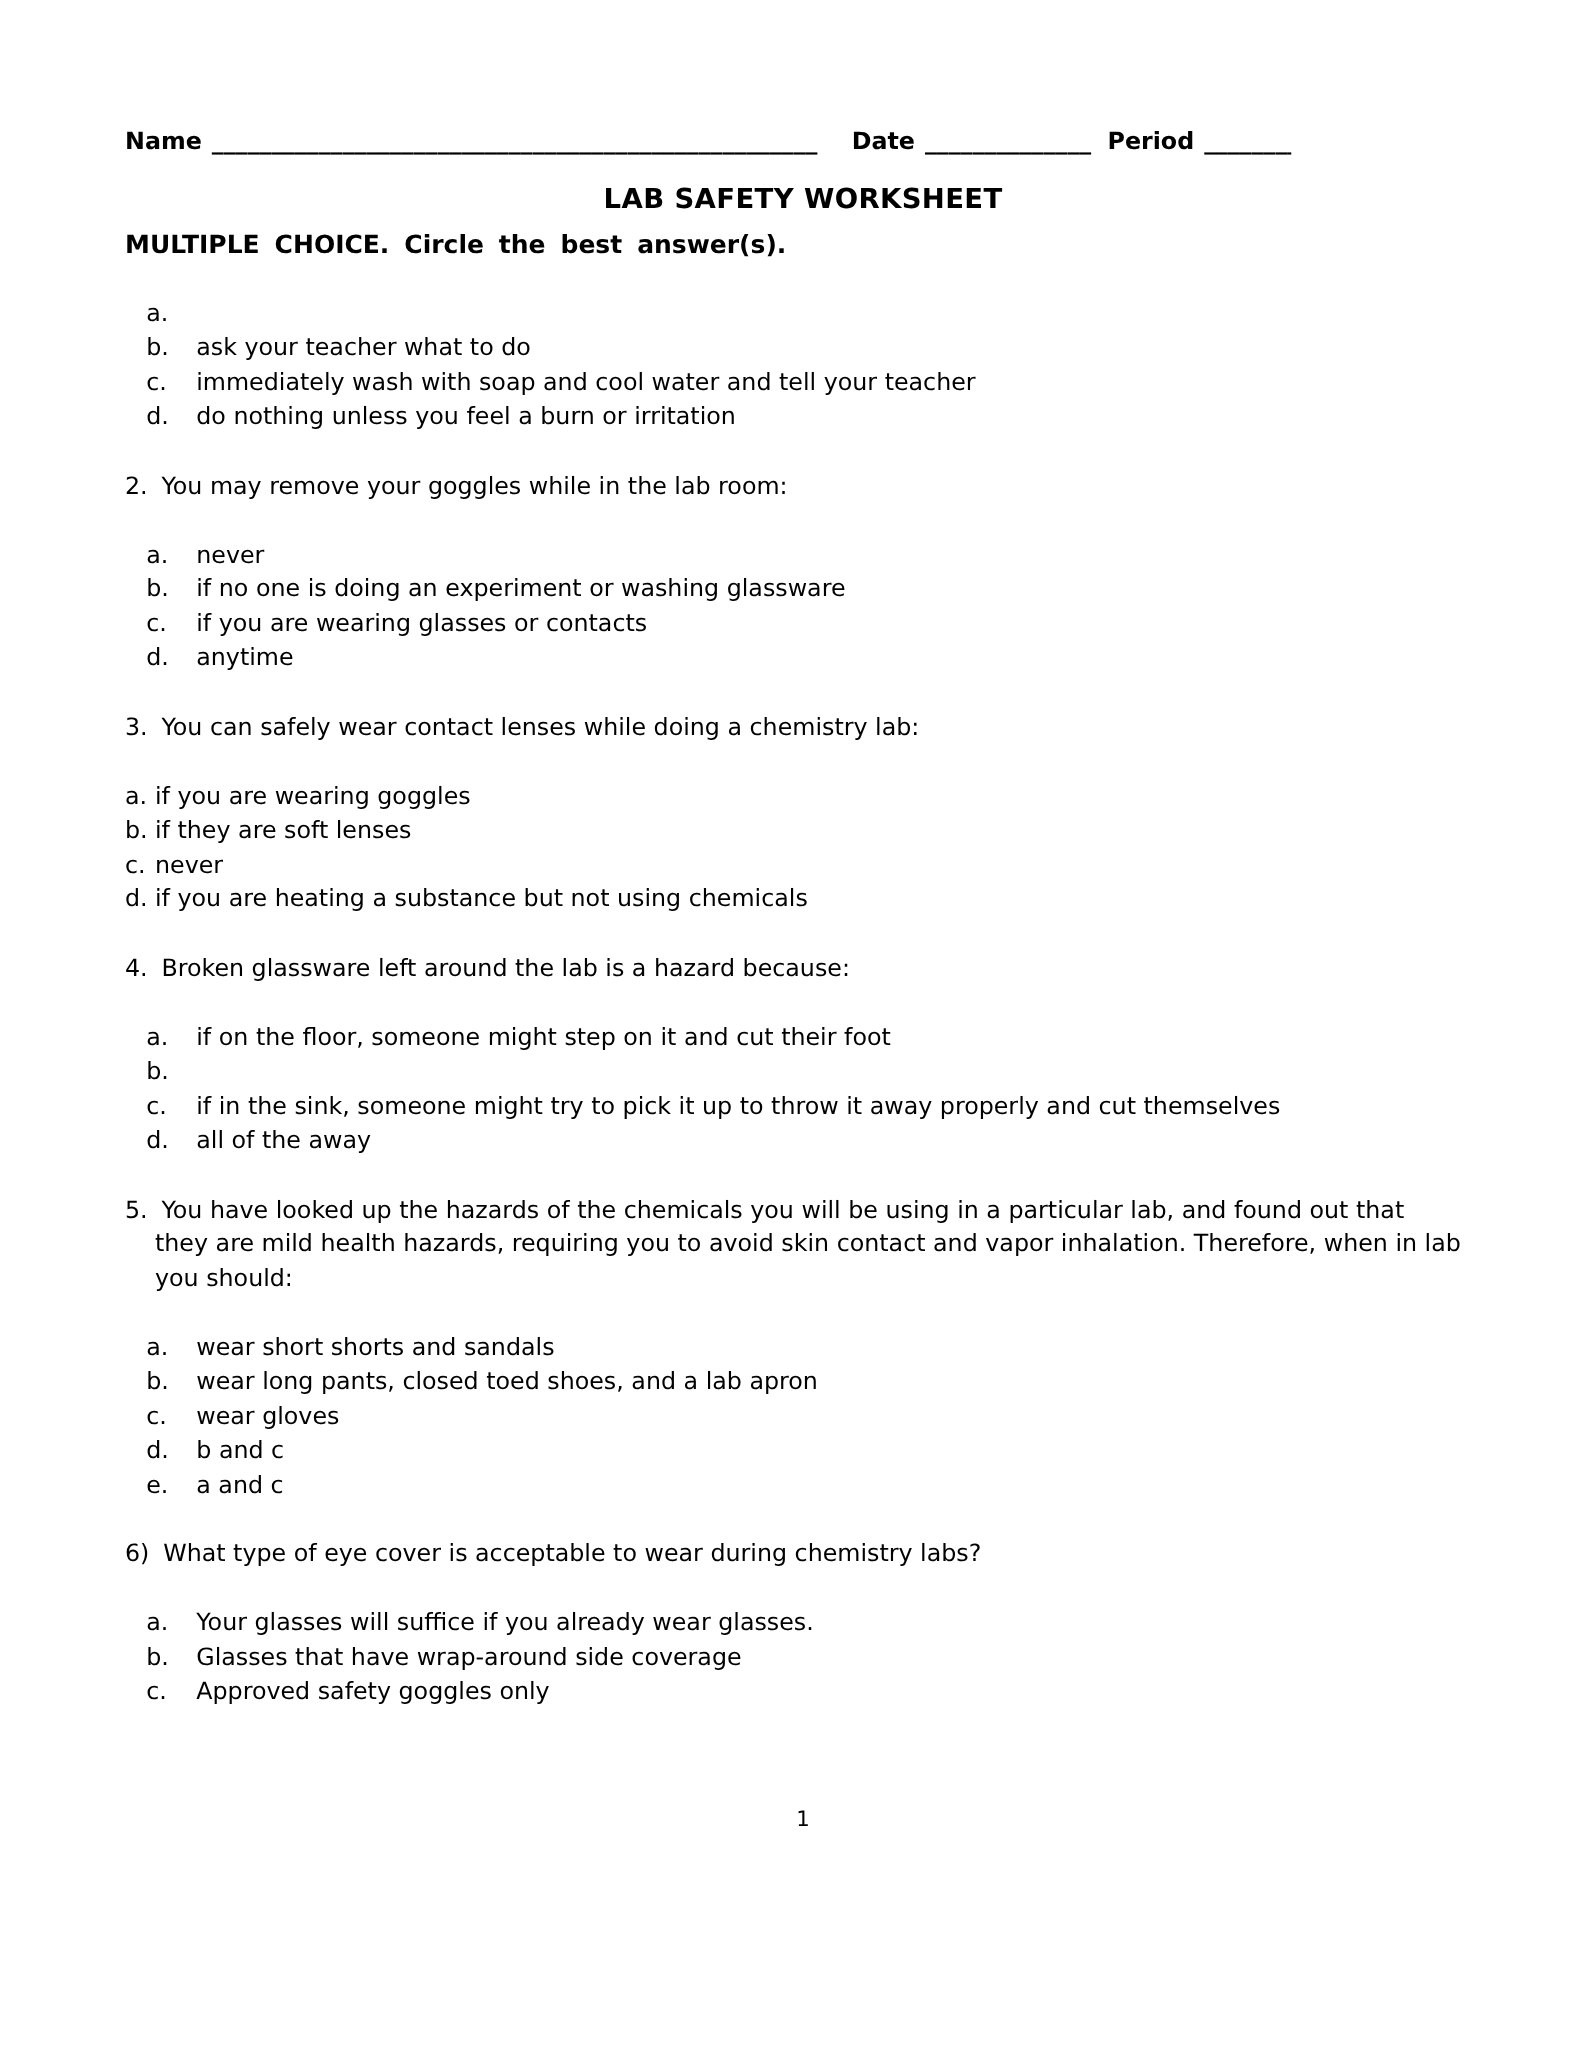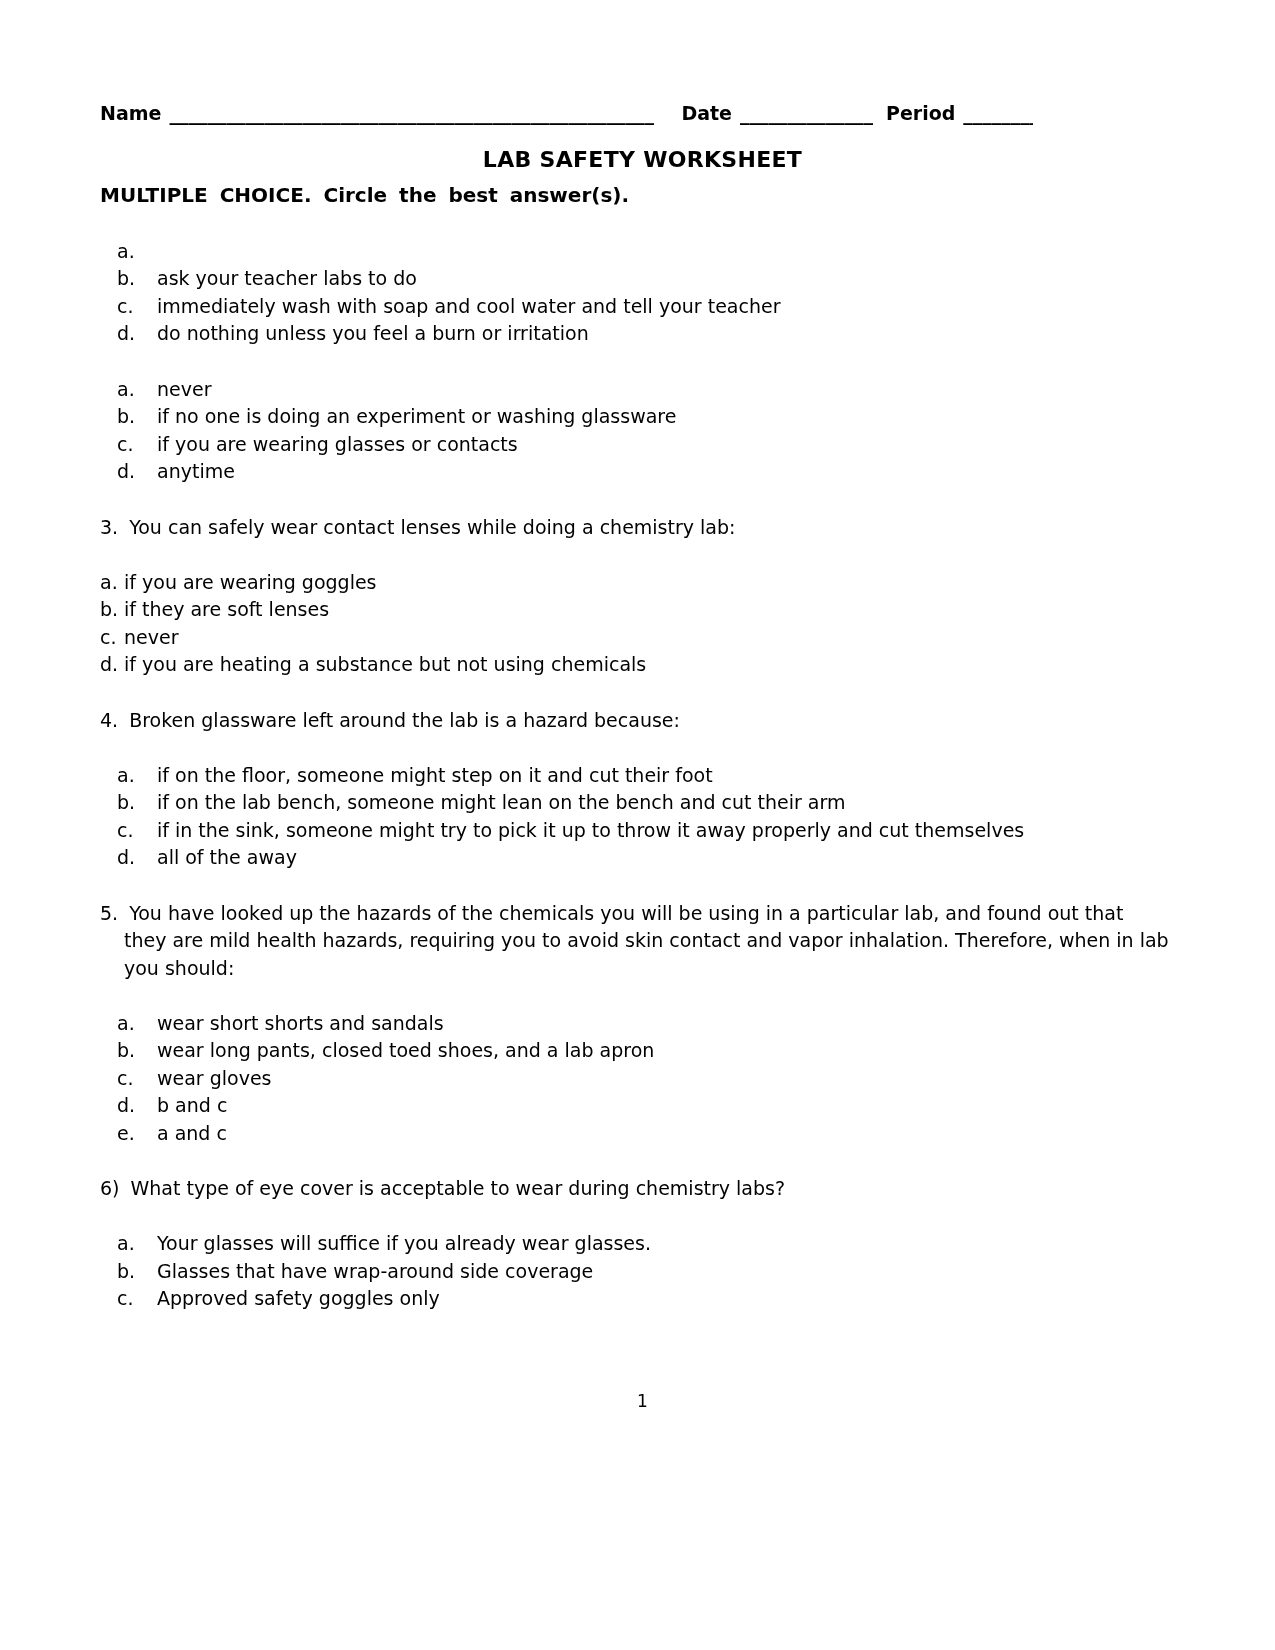--- a/index.html
+++ b/index.html
@@ -85,34 +85,35 @@
   <span>Circle the best answer(s).</span>
 </div>
 
 <div class="question">
   <div class="options indent">
     <div class="option">
         <span class="letter">a.</span>
       </div>
     <div class="option">
         <span class="letter">b.</span>
-        <span>ask your teacher labs to do</span>
+        <span>ask your teacher what to do</span>
       </div>
     <div class="option">
         <span class="letter">c.</span>
         <span>immediately wash with soap and cool water and tell your teacher</span>
       </div>
     <div class="option">
         <span class="letter">d.</span>
         <span>do nothing unless you feel a burn or irritation</span>
       </div>
   </div>
 </div>
 
 <div class="question">
+  <p class="stem"><span class="qnum">2.</span><span>You may remove your goggles while in the lab room:</span></p>
   <div class="options indent">
     <div class="option">
         <span class="letter">a.</span>
         <span>never</span>
       </div>
     <div class="option">
         <span class="letter">b.</span>
         <span>if no one is doing an experiment or washing glassware</span>
       </div>
     <div class="option">
@@ -150,21 +151,20 @@
 
 <div class="question">
   <p class="stem"><span class="qnum">4.</span><span>Broken glassware left around the lab is a hazard because:</span></p>
   <div class="options indent">
     <div class="option">
         <span class="letter">a.</span>
         <span>if on the floor, someone might step on it and cut their foot</span>
       </div>
     <div class="option">
         <span class="letter">b.</span>
-        <span>if on the lab bench, someone might lean on the bench and cut their arm</span>
       </div>
     <div class="option">
         <span class="letter">c.</span>
         <span>if in the sink, someone might try to pick it up to throw it away properly and cut themselves</span>
       </div>
     <div class="option">
         <span class="letter">d.</span>
         <span>all of the away</span>
       </div>
   </div>

